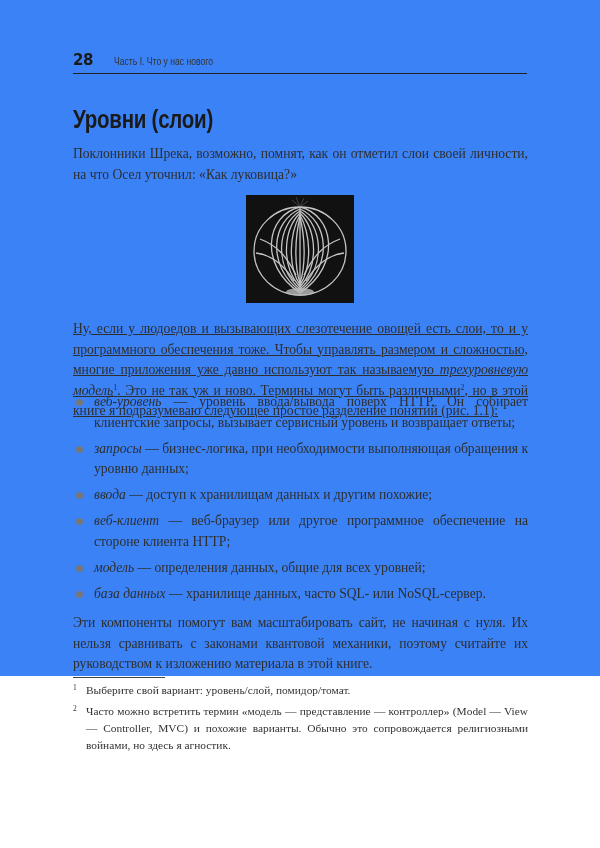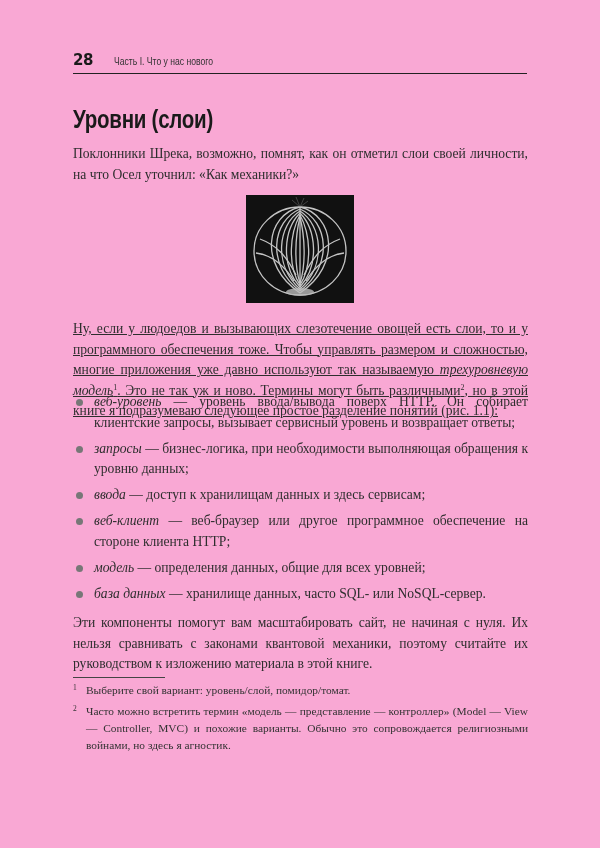--- a/index.html
+++ b/index.html
@@ -1,17 +1,17 @@
 <!DOCTYPE html>
 <html><head>
 <meta charset="utf-8">
 <style>
   html, body { margin: 0; padding: 0; background: #ffffff; }
   body { width: 600px; height: 848px; position: relative; overflow: hidden; color: #2a2a2a; }
-  .page { position: absolute; left: 0; top: 0; width: 600px; height: 848px; background: #f9a8d4; }
+  .page { position: absolute; left: 0; top: 0; width: 600px; height: 676px; background: #3b82f6; }
   .running-head { position: absolute; left: 73px; top: 51px; width: 454px; height: 22px; border-bottom: 1.4px solid #222; }
   .page-num { position: absolute; left: 0; top: 0; font-family: "DejaVu Sans", sans-serif; font-weight: bold; font-size: 15px; color: #1a1a1a; letter-spacing: -0.5px; }
   .running-title { position: absolute; left: 41px; top: 4px; font-family: "Liberation Sans", sans-serif; font-size: 10.5px; color: #333; transform: scaleX(0.82); transform-origin: left; white-space: nowrap; }
   .heading { position: absolute; left: 73px; top: 105px; font-family: "Liberation Sans", sans-serif; font-weight: bold; font-size: 25px; color: #1a1a1a; transform: scaleX(0.82); transform-origin: left; white-space: nowrap; letter-spacing: -0.3px; }
   .body-text { font-family: "Liberation Serif", serif; font-size: 13.6px; line-height: 20.5px; color: #2e2e2e; text-align: justify; }
   .para { position: absolute; left: 73px; width: 455px; margin: 0; }
   .p1 { top: 144px; }
   .p2 { top: 319px; text-align-last: left; text-decoration: underline; }
   .p3 { top: 613px; }
   .figure { position: absolute; left: 246px; top: 195px; width: 108px; height: 108px; background: #111; overflow: hidden; }
@@ -31,21 +31,21 @@
 
 <div class="page">
 
   <div class="running-head">
     <span class="page-num">28</span>
     <span class="running-title">Часть I. Что у нас нового</span>
   </div>
 
   <h1 class="heading" style="margin:0;">Уровни (слои)</h1>
 
-  <p class="para p1 body-text">Поклонники Шрека, возможно, помнят, как он отметил слои своей личности, на что Осел уточнил: «Как механики?»</p>
+  <p class="para p1 body-text">Поклонники Шрека, возможно, помнят, как он отметил слои своей личности, на что Осел уточнил: «Как луковица?»</p>
 
   <div class="figure">
     <svg width="108" height="108" viewBox="0 0 108 108">
       <rect width="108" height="108" fill="#111"></rect>
       <g fill="none" stroke="#d8d8d8" stroke-width="1.3" opacity="0.9">
         <ellipse cx="54" cy="56" rx="46" ry="44"></ellipse>
         <path d="M54 12 C 20 20, 12 70, 54 98"></path>
         <path d="M54 12 C 88 20, 96 70, 54 98"></path>
         <path d="M54 14 C 26 26, 20 70, 54 96"></path>
         <path d="M54 14 C 82 26, 88 70, 54 96"></path>
@@ -71,21 +71,21 @@
         <line x1="54" y1="12" x2="62" y2="6"></line>
       </g>
     </svg>
   </div>
 
   <p class="para p2 body-text"><span>Ну, если у людоедов и вызывающих слезотечение овощей есть слои, то и у программного обеспечения тоже. Чтобы управлять размером и сложностью, многие приложения уже давно используют так называемую </span><span class="term">трехуровневую модель</span><sup>1</sup><span>. Это не так уж и ново. Термины могут быть различными</span><sup>2</sup><span>, но в этой книге я подразумеваю следующее простое разделение понятий (рис. 1.1):</span></p>
 
   <ul class="bullets body-text">
     <li><span class="dot"></span><span class="term">веб-уровень</span><span> — уровень ввода/вывода поверх HTTP. Он собирает клиентские запросы, вызывает сервисный уровень и возвращает ответы;</span></li>
     <li><span class="dot"></span><span class="term">запросы</span><span> — бизнес-логика, при необходимости выполняющая обращения к уровню данных;</span></li>
-    <li><span class="dot"></span><span class="term">ввода</span><span> — доступ к хранилищам данных и здесь сервисам;</span></li>
+    <li><span class="dot"></span><span class="term">ввода</span><span> — доступ к хранилищам данных и другим похожие;</span></li>
     <li><span class="dot"></span><span class="term">веб-клиент</span><span> — веб-браузер или другое программное обеспечение на стороне клиента HTTP;</span></li>
     <li><span class="dot"></span><span class="term">модель</span><span> — определения данных, общие для всех уровней;</span></li>
     <li><span class="dot"></span><span class="term">база данных</span><span> — хранилище данных, часто SQL- или NoSQL-сервер.</span></li>
   </ul>
 
   <p class="para p3 body-text">Эти компоненты помогут вам масштабировать сайт, не начиная с нуля. Их нельзя сравнивать с законами квантовой механики, поэтому считайте их руководством к изложению материала в этой книге.</p>
 
   <div class="fn-rule"></div>
 
   <div class="footnotes">

